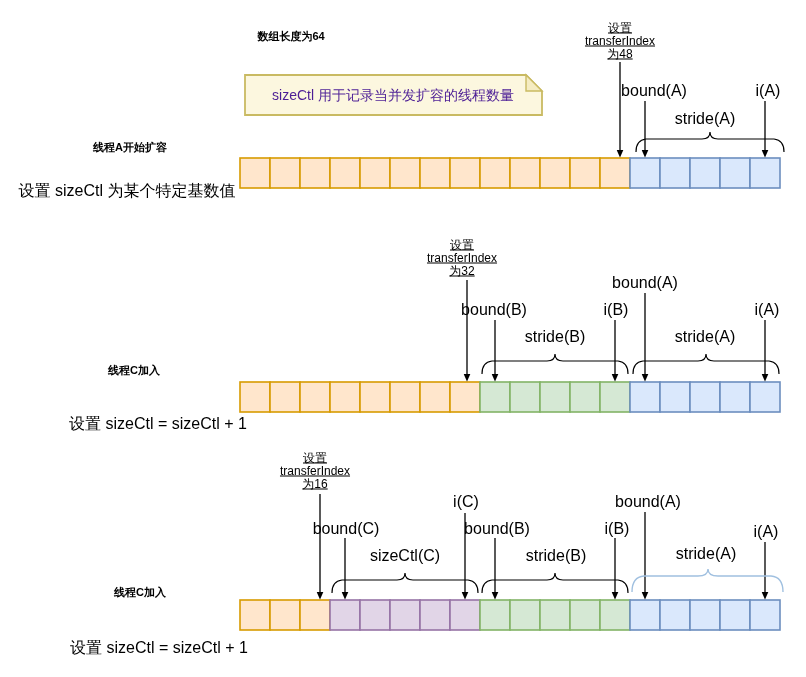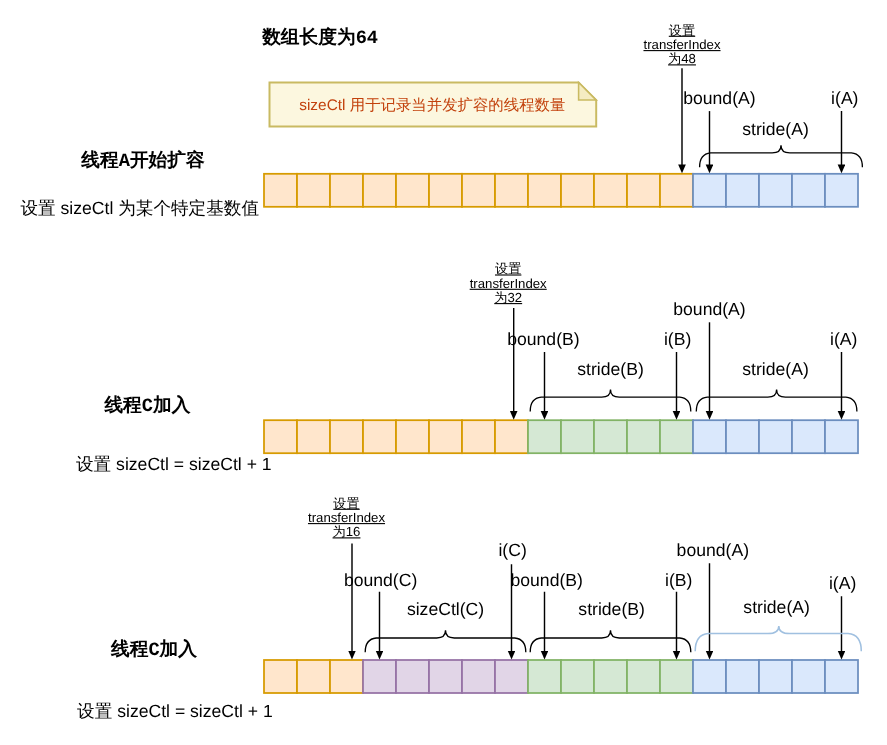--- a/index.html
+++ b/index.html
@@ -5,28 +5,28 @@
   html,body{margin:0;padding:0;background:#fff;}
   .canvas{
     position:relative;width:806px;height:677px;background:#ffffff;overflow:hidden;
     font-family:"Liberation Sans","DejaVu Sans",sans-serif;color:#000;
   }
   .overlay{position:absolute;left:0;top:0;width:806px;height:677px;}
   .lbl{
     position:absolute;transform:translate(-50%,-50%);
     font-size:16px;line-height:13px;white-space:nowrap;z-index:3;text-align:center;
   }
-  .lbl-bold{font-weight:bold;font-size:17px;font-family:Liberation Mono, monospace;}
+  .lbl-bold{font-weight:bold;font-size:11px;}
   .transfer-lbl{
     position:absolute;transform:translate(-50%,-50%);
     font-size:12px;line-height:13px;text-align:center;white-space:nowrap;z-index:3;text-decoration:underline;
   }
   .note-text{
     position:absolute;transform:translate(-50%,-50%);
-    font-size:14px;color:#c2410c;white-space:nowrap;z-index:3;
+    font-size:14px;color:#4c1d95;white-space:nowrap;z-index:3;
   }
 </style>
 </head>
 <body>
 
 <div class="canvas">
 
   <svg class="overlay" width="806" height="677" viewBox="0 0 806 677" xmlns="http://www.w3.org/2000/svg">
     <defs>
       <marker id="ah" markerUnits="userSpaceOnUse" markerWidth="10" markerHeight="8" refX="0.5" refY="3.5" orient="auto">

